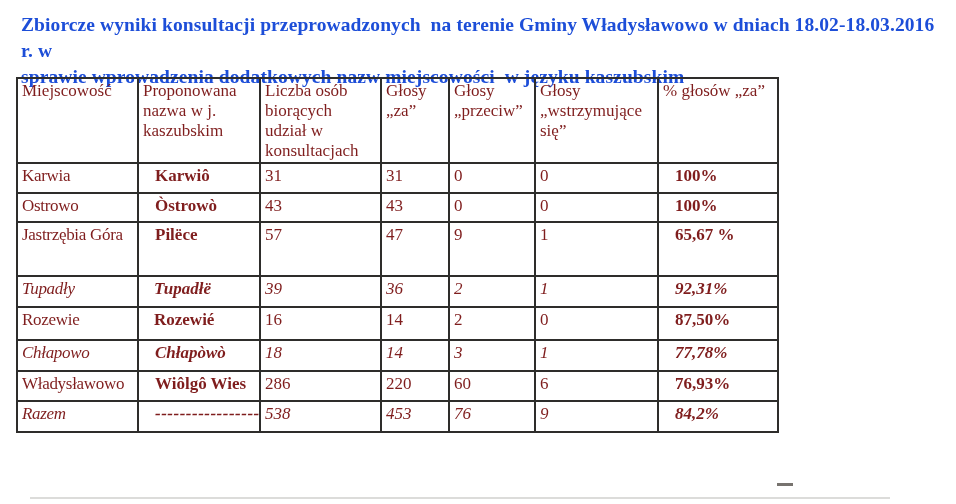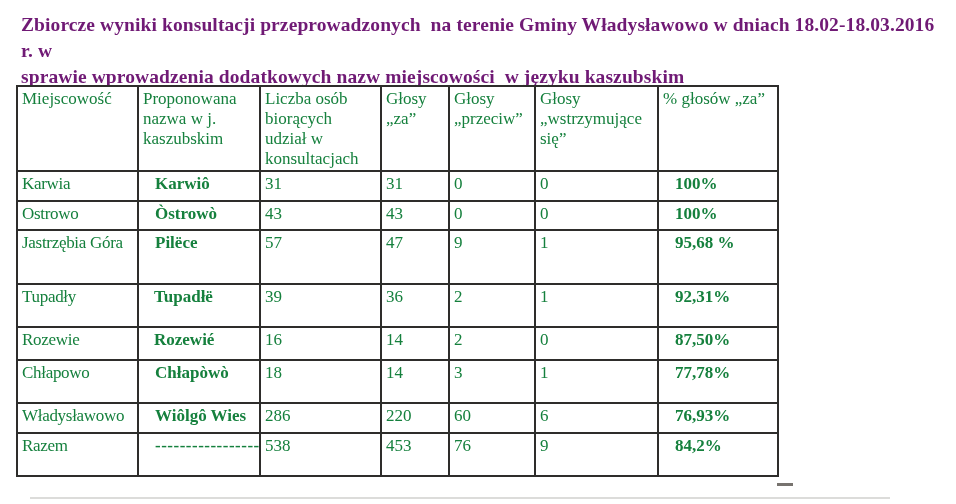--- a/index.html
+++ b/index.html
@@ -26,42 +26,42 @@
     line-height: 1.34;
     color: #b0514d;
     letter-spacing: 0.1px;
   }
   .doc-title .t-line { white-space: pre-wrap; }
 
   
   table.results {
     position: absolute;
     left: 16px;
-    top: 85px;
+    top: 77px;
     width: 761px;
     border-collapse: collapse;
     table-layout: fixed;
-    color: #15803d;
+    color: #7f1d1d;
     font-size: 17px;
   }
   table.results th,
   table.results td {
     border: 2px solid #2e2d2b;
     vertical-align: top;
     text-align: left;
     font-weight: normal;
     padding: 2px 3px 1px 4px;
     line-height: 1.17;
     overflow: hidden;
   }
   tr.header-row { height: 82px; }
   tr.row-h30 { height: 30px; }
   tr.row-h29 { height: 29px; }
   tr.row-h54 { height: 54px; }
-  tr.row-h31 { height: 43px; }
+  tr.row-h31 { height: 31px; font-style: italic; }
   tr.row-h33 { height: 33px; }
   tr.row-h39 { height: 39px; }
 
   
   table.results td:nth-child(1) {
     white-space: nowrap;
     letter-spacing: -0.3px;
   }
   
   table.results td:nth-child(2),
@@ -91,21 +91,21 @@
     left: 30px;
     top: 497px;
     width: 860px;
     height: 2px;
     background: #dcdcda;
   }
 </style>
 </head>
 <body>
 
-<div class="doc-title" id="doc-title" style="color: #701a75;">
+<div class="doc-title" id="doc-title" style="color: #1d4ed8;">
   <div class="t-line">Zbiorcze wyniki konsultacji przeprowadzonych  na terenie Gminy Władysławowo w dniach 18.02-18.03.2016 r. w</div>
   <div class="t-line">sprawie wprowadzenia dodatkowych nazw miejscowości  w języku kaszubskim</div>
 </div>
 
 <table class="results">
   <colgroup>
     <col style="width:121px">
     <col style="width:122px">
     <col style="width:121px">
     <col style="width:68px">
@@ -144,21 +144,21 @@
       <td>100%</td>
     </tr>
 
     <tr class="row-h54">
       <td>Jastrzębia Góra</td>
       <td>Pilëce</td>
       <td>57</td>
       <td>47</td>
       <td>9</td>
       <td>1</td>
-      <td>95,68 %</td>
+      <td>65,67 %</td>
     </tr>
 
     <tr class="row-h31 indent-nazwa">
       <td>Tupadły</td>
       <td>Tupadłë</td>
       <td>39</td>
       <td>36</td>
       <td>2</td>
       <td>1</td>
       <td>92,31%</td>

